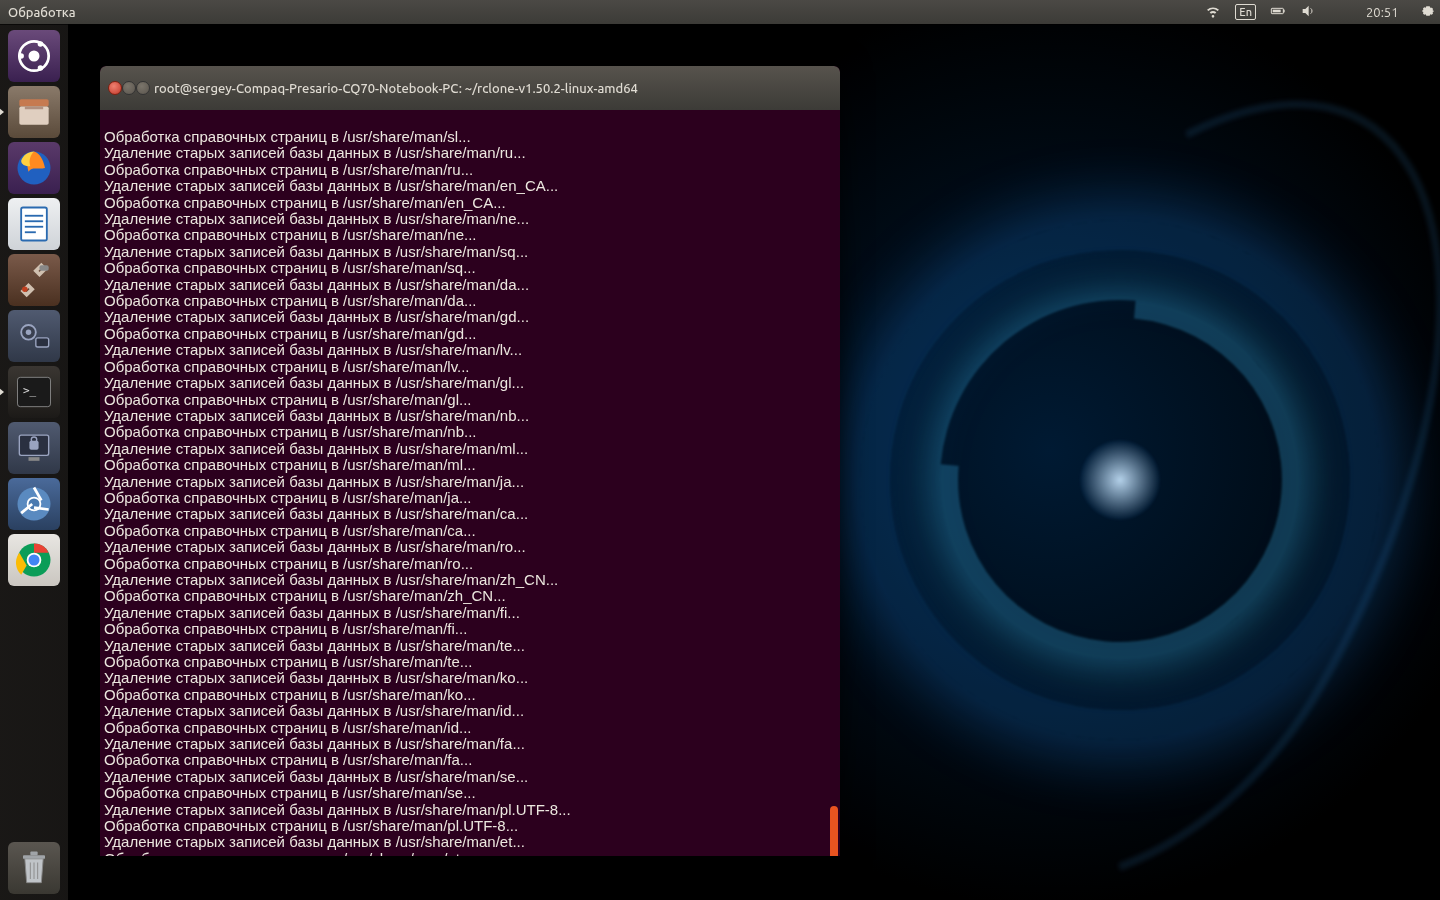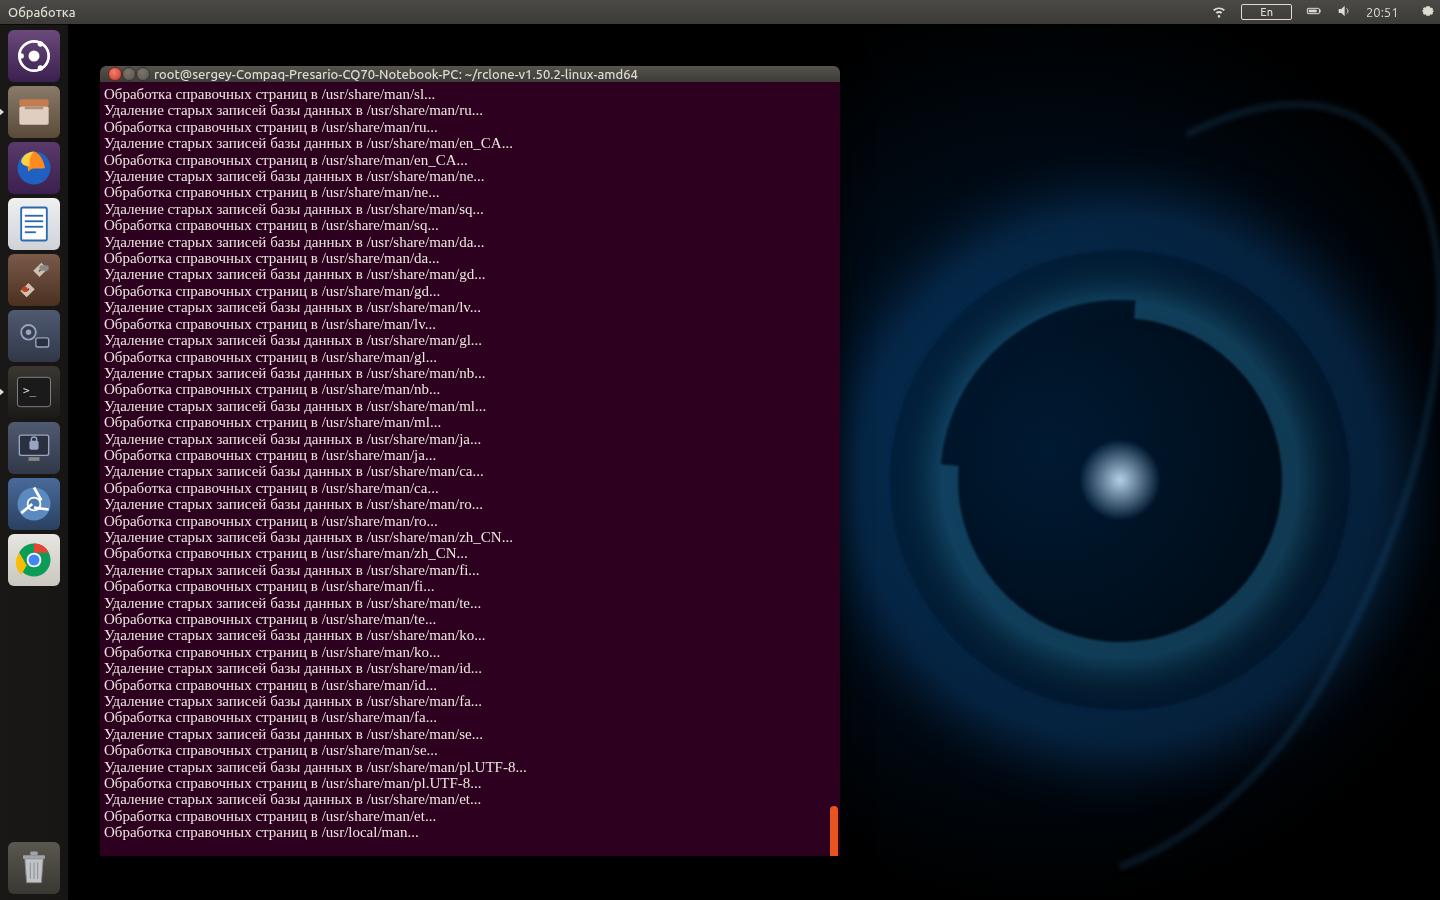--- a/index.html
+++ b/index.html
@@ -71,26 +71,26 @@
     padding: 0 4px 0 8px;
     box-shadow: 0 1px 0 rgba(0,0,0,0.6);
     z-index: 10;
   }
   .top-panel .title { font-weight: 500; }
   .top-panel .tray { margin-left: auto; display: flex; align-items: center; gap: 14px; }
   .tray svg { width: 16px; height: 16px; fill: #dfdbd2; }
   .tray .lang-box {
     border: 1px solid #dfdbd2;
     font-size: 11px;
-    padding: 0 18px;
+    padding: 0 3px;
     line-height: 14px;
     border-radius: 2px;
     font-weight: 500;
   }
-  .tray .clock { font-size: 13px; min-width: 40px; }
+  .tray .clock { font-size: 13px; min-width: 40px; margin-left: 36px; }
 
   
   .launcher {
     position: absolute;
     top: 24px; left: 0; bottom: 0;
     width: 68px;
     background: linear-gradient(to right, rgba(30,28,26,0.85), rgba(30,28,26,0.78));
     z-index: 5;
     display: flex;
     flex-direction: column;
@@ -126,21 +126,21 @@
     left: 100px;
     width: 740px;
     height: 790px;
     background: #2c001e;
     border-radius: 6px 6px 0 0;
     overflow: hidden;
     box-shadow: 0 4px 30px rgba(0,0,0,0.7);
     z-index: 3;
   }
   .terminal-titlebar {
-    height: 16px;
+    height: 44px;
     background: linear-gradient(to bottom, #57534d 0%, #3c3b37 100%);
     display: flex;
     align-items: center;
     padding: 0 8px;
     color: #dfdbd2;
     font-size: 13px;
     font-weight: 500;
     border-radius: 6px 6px 0 0;
   }
   .terminal-titlebar .btn {
@@ -151,22 +151,22 @@
   .btn.close { background: radial-gradient(circle at 40% 35%, #f08070, #c0392b); border: 1px solid #802010; }
   .btn.min   { background: radial-gradient(circle at 40% 35%, #7b756b, #5a554d); border: 1px solid #333; }
   .btn.max   { background: radial-gradient(circle at 40% 35%, #7b756b, #5a554d); border: 1px solid #333; }
   .terminal-title-text {
     margin-left: 4px;
     white-space: nowrap;
     overflow: hidden;
     text-overflow: ellipsis;
   }
   .terminal-body {
-    padding: 4px 4px 4px 4px;
-    font-family: Liberation Serif, serif;
+    padding: 19px 4px 4px 4px;
+    font-family: Liberation Sans, sans-serif;
     font-size: 15px;
     line-height: 16.4px;
     color: #ece7df;
     white-space: pre;
   }
   .terminal-scroll-hint {
     position: absolute;
     right: 2px;
     top: 740px;
     width: 8px;

